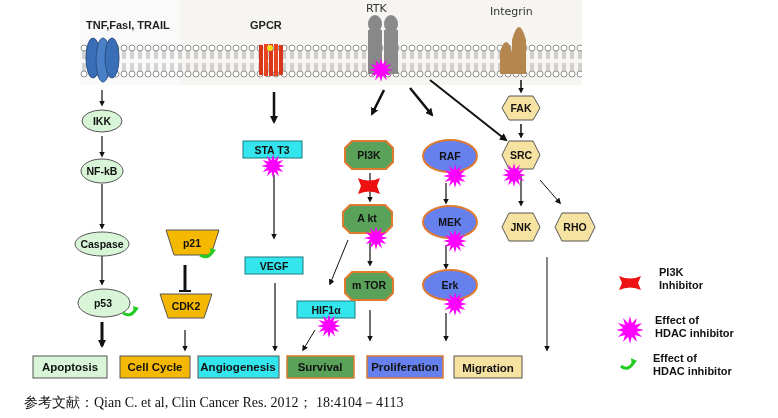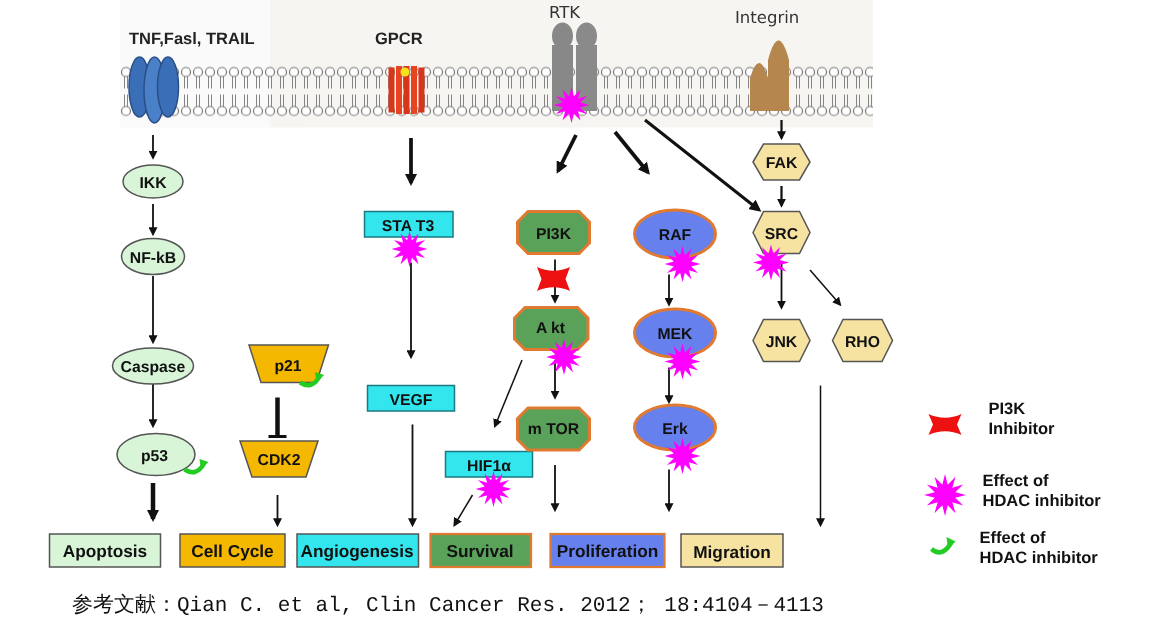--- a/index.html
+++ b/index.html
@@ -3,21 +3,21 @@
 <meta charset="utf-8">
 <style>
   html, body { margin: 0; padding: 0; background: #ffffff; }
   body { width: 778px; height: 418px; position: relative; overflow: hidden; font-family: "Liberation Sans", sans-serif; }
   #diagram { position: absolute; left: 0; top: 0; width: 778px; height: 418px; }
   .lbl { font-family: "Liberation Sans", sans-serif; font-weight: bold; font-size: 10.5px; fill: #111; }
   .rcp { font-family: "DejaVu Sans", sans-serif; font-size: 11px; fill: #333; }
   .rcpb { font-family: "Liberation Sans", sans-serif; font-weight: bold; font-size: 11px; fill: #222; }
   .leg { font-family: "Liberation Sans", sans-serif; font-weight: bold; font-size: 11px; fill: #111; }
   .out { font-family: "Liberation Sans", sans-serif; font-weight: bold; font-size: 11.5px; fill: #111; }
-  #citation { position: absolute; left: 48px; top: 394px; font-family: Liberation Mono, monospace; font-size: 14px; color: #111; white-space: nowrap; }
+  #citation { position: absolute; left: 24px; top: 394px; font-family: Liberation Serif, serif; font-size: 14px; color: #111; white-space: nowrap; }
 </style>
 </head>
 <body>
 
 <svg id="diagram" viewBox="0 0 778 418" xmlns="http://www.w3.org/2000/svg">
   <defs>
     <marker id="ah" markerWidth="8" markerHeight="8" refX="6" refY="4" orient="auto" markerUnits="userSpaceOnUse">
       <path d="M0,0 L8,4 L0,8 z" fill="#111"></path>
     </marker>
     <marker id="ahs" markerWidth="6" markerHeight="6" refX="4.5" refY="3" orient="auto" markerUnits="userSpaceOnUse">

